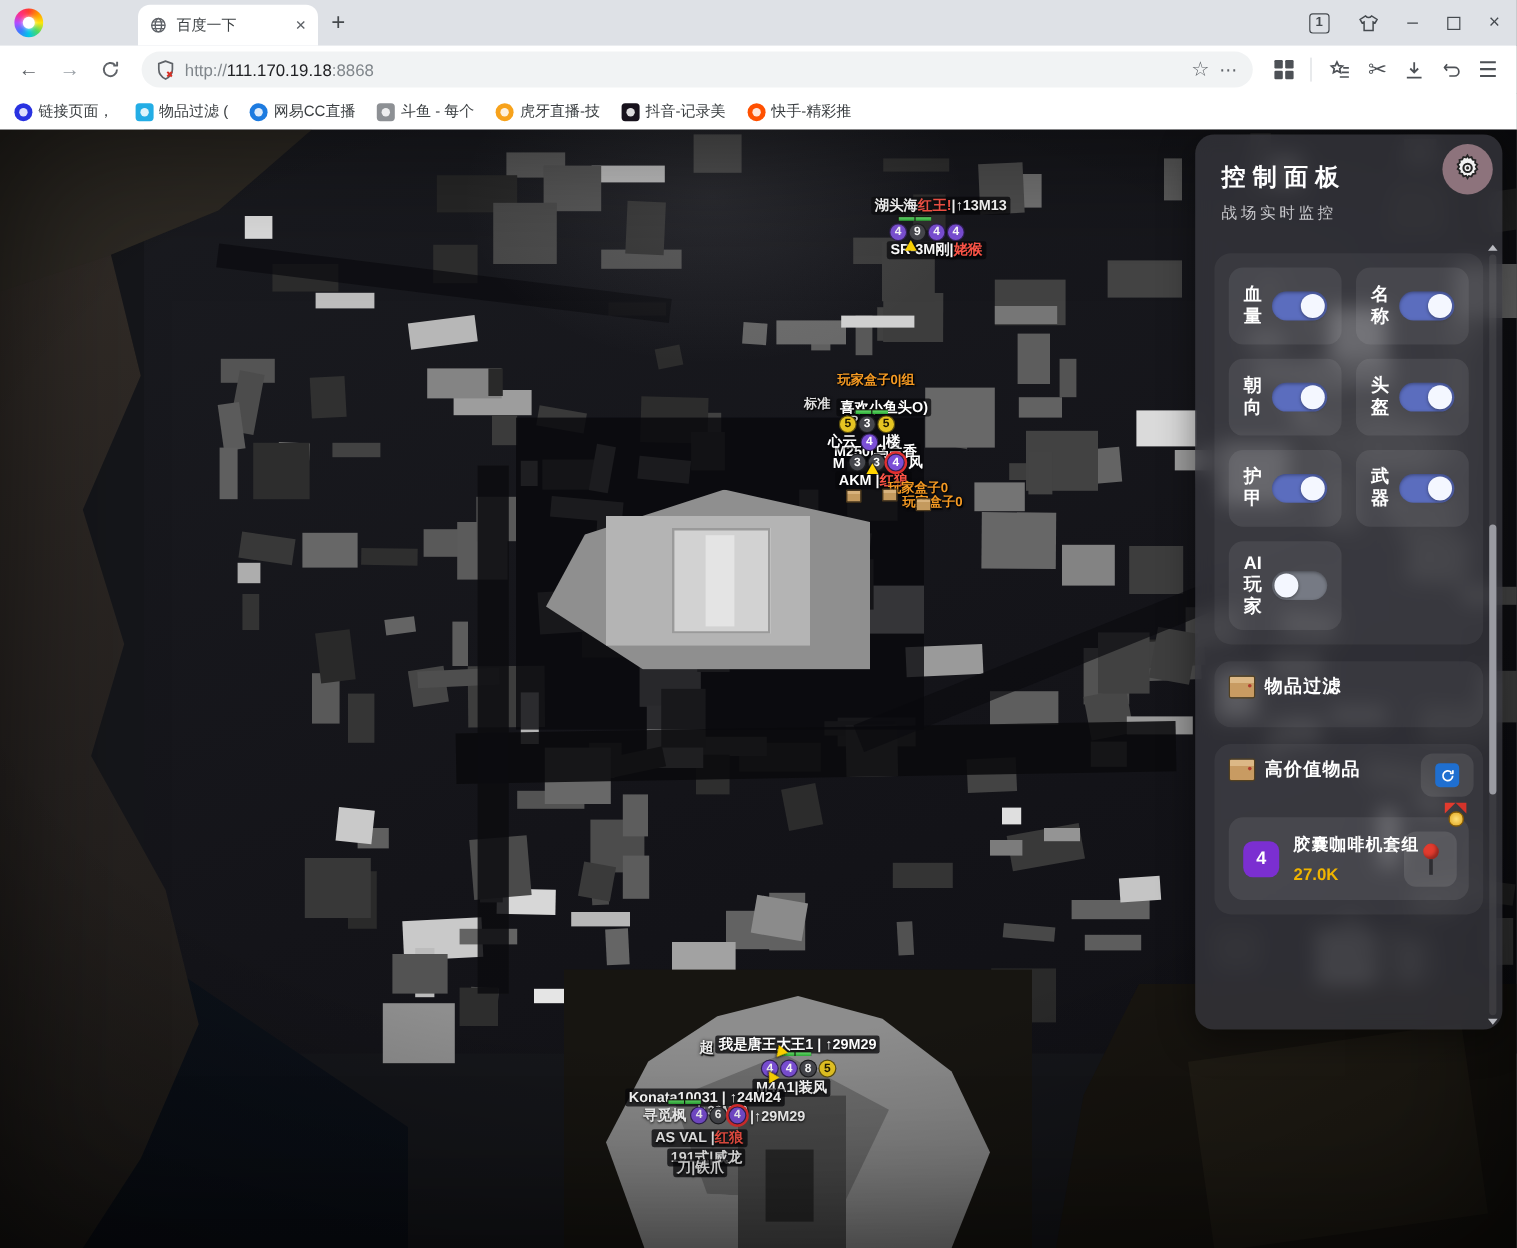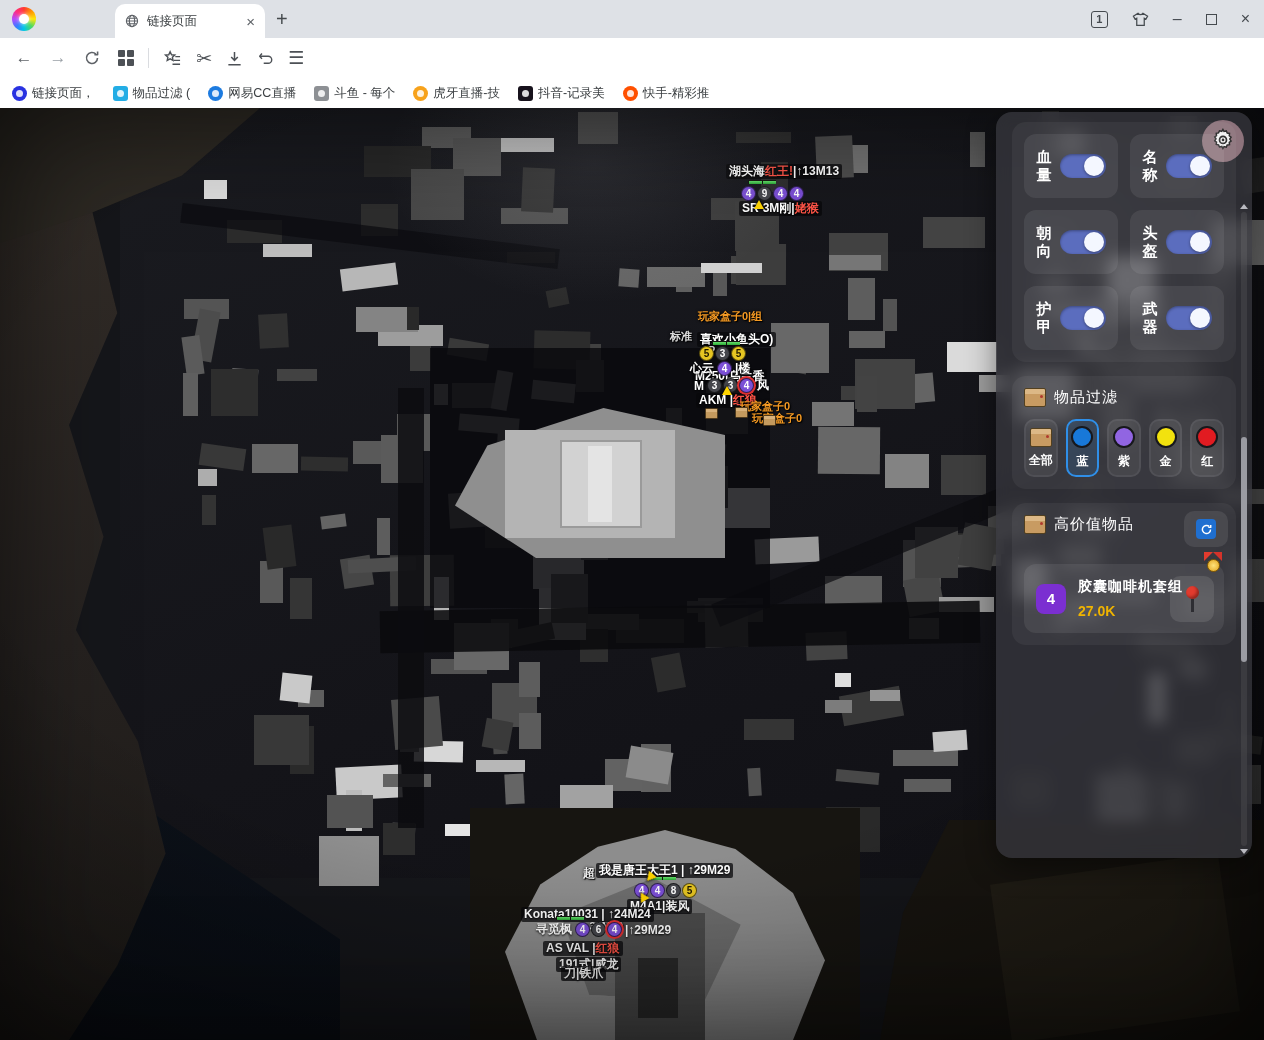--- a/index.html
+++ b/index.html
@@ -89,21 +89,21 @@
   .tcard { background:rgba(255,255,255,.08); border-radius:12px; min-height:64px; display:flex;
     align-items:center; justify-content:center; gap:8px; padding:10px 6px; }
   .tlabel { display:flex; flex-direction:column; font-size:15px; font-weight:bold; color:#fff; line-height:18px; }
   .switch { width:46px; height:24px; border-radius:12px; background:#767a84; position:relative; flex:none;
     box-shadow:inset 0 1px 3px rgba(0,0,0,.35); }
   .switch .knob { position:absolute; top:2px; left:2px; width:20px; height:20px; border-radius:50%;
     background:#f4f7ff; box-shadow:0 1px 3px rgba(0,0,0,.4); }
   .switch.on { background:var(--accent,#5b6dbe); }
   .switch.on .knob { left:auto; right:2px; }
   .sec-head { display:flex; align-items:center; gap:8px; margin-bottom:12px; }
-  .sec-title { font-size:15px; font-weight:normal; color:#fff; letter-spacing:1px; }
+  .sec-title { font-size:15px; font-weight:bold; color:#fff; letter-spacing:1px; }
   .boxicon { width:22px; height:19px; background:linear-gradient(#dcb886 32%,#c89b62 32%);
     border:1.5px solid #53401f; border-radius:2px; position:relative; flex:none; }
   .boxicon::after { content:""; position:absolute; right:2px; top:6px; width:3px; height:3px; border-radius:50%; background:#b03a2e; }
   .filter-row { display:flex; gap:8px; }
   .fopt { width:41px; height:58px; border-radius:10px; background:rgba(255,255,255,.07);
     border:2px solid rgba(255,255,255,.06); display:flex; flex-direction:column; align-items:center;
     justify-content:center; gap:5px; }
   .fopt.selected { border-color:#2f8fe8; background:rgba(47,143,232,.16); }
   .fdot { width:22px; height:22px; border-radius:50%; border:2px solid #17181c; }
   .flabel { font-size:12px; font-weight:bold; color:#fff; }
@@ -140,21 +140,21 @@
 <div class="window">
 
   <div class="titlebar">
     <div class="logo-swirl"></div>
     <div class="tab">
       <svg width="14" height="14" viewBox="0 0 16 16" fill="none" stroke="#5f6368" stroke-width="1.3">
         <circle cx="8" cy="8" r="6.4"></circle>
           <ellipse cx="8" cy="8" rx="3" ry="6.4"></ellipse>
           <path d="M1.8 8h12.4M2.6 4.8h10.8M2.6 11.2h10.8"></path>
       </svg>
-      <span class="tab-title">链接页面</span>
+      <span class="tab-title">百度一下</span>
       <span class="tab-close">×</span>
     </div>
     <div class="newtab-btn">+</div>
     <div class="win-controls">
       <div class="tabcount">1</div>
       <svg width="17" height="15" viewBox="0 0 20 18" fill="none" stroke="#454a4f" stroke-width="1.5">
         <path d="M7 1.5 1.5 5l2 3.5 2-1V16h9V7.5l2 1 2-3.5L13 1.5c-1 1.2-2 1.7-3 1.7s-2-.5-3-1.7z"></path>
       </svg>
       <span class="wc">–</span>
       <span class="wc-max"></span>
@@ -164,20 +164,29 @@
 
   <div class="toolbar">
     <span class="nav-ico">←</span>
     <span class="nav-ico" style="color:#9aa0a6">→</span>
     <span class="nav-ico">
       <svg width="16" height="16" viewBox="0 0 16 16" fill="none" stroke="#5f6368" stroke-width="1.6">
         <path d="M13.5 8a5.5 5.5 0 1 1-1.6-3.9"></path>
           <path d="M13.6 1.5v3.2h-3.2" stroke-linejoin="round"></path>
       </svg>
     </span>
+    <div class="addrbar">
+      <svg width="16" height="17" viewBox="0 0 16 18">
+        <path d="M8 1 2 3.2v5c0 4.3 2.6 7 6 8.6 3.4-1.6 6-4.3 6-8.6v-5z" fill="none" stroke="#5f6368" stroke-width="1.5"></path>
+        <path d="M9.5 10.5l4 4m0-4l-4 4" stroke="#d93025" stroke-width="1.8"></path>
+      </svg>
+      <span class="url"><span class="dim">http://</span><span>111.170.19.18</span><span class="dim">:8868</span></span>
+      <span style="font-size:17px;color:#5f6368">☆</span>
+      <span style="font-size:15px;color:#5f6368;letter-spacing:1px">⋯</span>
+    </div>
     <div class="tool-right">
       <span class="grid-ico">
           <i></i>
           <i></i>
           <i></i>
           <i></i>
         </span>
       <span class="vdiv"></span>
       <svg width="19" height="17" viewBox="0 0 20 18" fill="none" stroke="#4d5156" stroke-width="1.5">
         <path d="M7.5 1.8 9 5l3.4.4-2.5 2.3.7 3.4L7.5 9.4 4.4 11.1l.7-3.4L2.6 5.4 6 5z"></path>
@@ -546,20 +555,24 @@
           <i></i>
         </div>
         <div class="dir-arrow" style="left: 754px; top: 92px; transform: rotate(180deg);"></div>
         <div class="dir-arrow" style="left: 722px; top: 278px; transform: rotate(180deg);"></div>
         <div class="dir-arrow" style="left: 645px; top: 765px; transform: rotate(40deg);"></div>
         <div class="dir-arrow" style="left: 638px; top: 784px; transform: rotate(150deg);"></div>
       </div>
     <div class="vignette"></div>
 
     <div class="panel">
+      <div class="panel-header">
+        <div class="panel-title">控制面板</div>
+        <div class="panel-sub">战场实时监控</div>
+      </div>
       <div class="gear-btn">
         <svg width="26" height="26" viewBox="0 0 24 24">
           <path d="M12 2.8l1.2 2.2 2.5-.6 1 2.3 2.5.4-.3 2.5 2 1.5-1.4 2.1 1.4 2.1-2 1.5.3 2.5-2.5.4-1 2.3-2.5-.6L12 23.4l-1.2-2.2-2.5.6-1-2.3-2.5-.4.3-2.5-2-1.5L4.5 13 3.1 10.9l2-1.5-.3-2.5 2.5-.4 1-2.3 2.5.6z" transform="scale(.85) translate(2 -1.2)" fill="#f2f2f2" stroke="#242424" stroke-width="1.6"></path>
           <circle cx="12" cy="11" r="3.2" fill="#f2f2f2" stroke="#242424" stroke-width="1.6"></circle>
           <circle cx="12" cy="11" r="1.2" fill="#242424"></circle>
         </svg>
       </div>
 
       <div class="sec">
         <div class="toggle-grid" id="toggle-grid">
@@ -610,50 +623,38 @@
             </div>
             <div class="tcard">
               <div class="tlabel">
                 <span>武</span>
                 <span>器</span>
               </div>
               <div class="switch on">
                 <div class="knob"></div>
               </div>
             </div>
+            <div class="tcard">
+              <div class="tlabel">
+                <span>AI</span>
+                <span>玩</span>
+                <span>家</span>
+              </div>
+              <div class="switch">
+                <div class="knob"></div>
+              </div>
+            </div>
           </div>
       </div>
 
       <div class="sec">
         <div class="sec-head">
           <span class="boxicon"></span>
           <span class="sec-title">物品过滤</span>
         </div>
-        <div class="filter-row" id="filter-row">
-            <div class="fopt">
-              <div class="boxicon"></div>
-              <div class="flabel">全部</div>
-            </div>
-            <div class="fopt selected">
-              <div class="fdot" style="background: rgb(24, 120, 216);"></div>
-              <div class="flabel">蓝</div>
-            </div>
-            <div class="fopt">
-              <div class="fdot" style="background: rgb(145, 101, 226);"></div>
-              <div class="flabel">紫</div>
-            </div>
-            <div class="fopt">
-              <div class="fdot" style="background: rgb(242, 226, 14);"></div>
-              <div class="flabel">金</div>
-            </div>
-            <div class="fopt">
-              <div class="fdot" style="background: rgb(225, 27, 33);"></div>
-              <div class="flabel">红</div>
-            </div>
-          </div>
       </div>
 
       <div class="sec">
         <div class="sec-head">
           <span class="boxicon"></span>
           <span class="sec-title">高价值物品</span>
         </div>
         <div class="refresh-btn">
           <span class="refresh-inner">
             <svg width="13" height="13" viewBox="0 0 16 16" fill="none" stroke="#ffffff" stroke-width="1.8">

